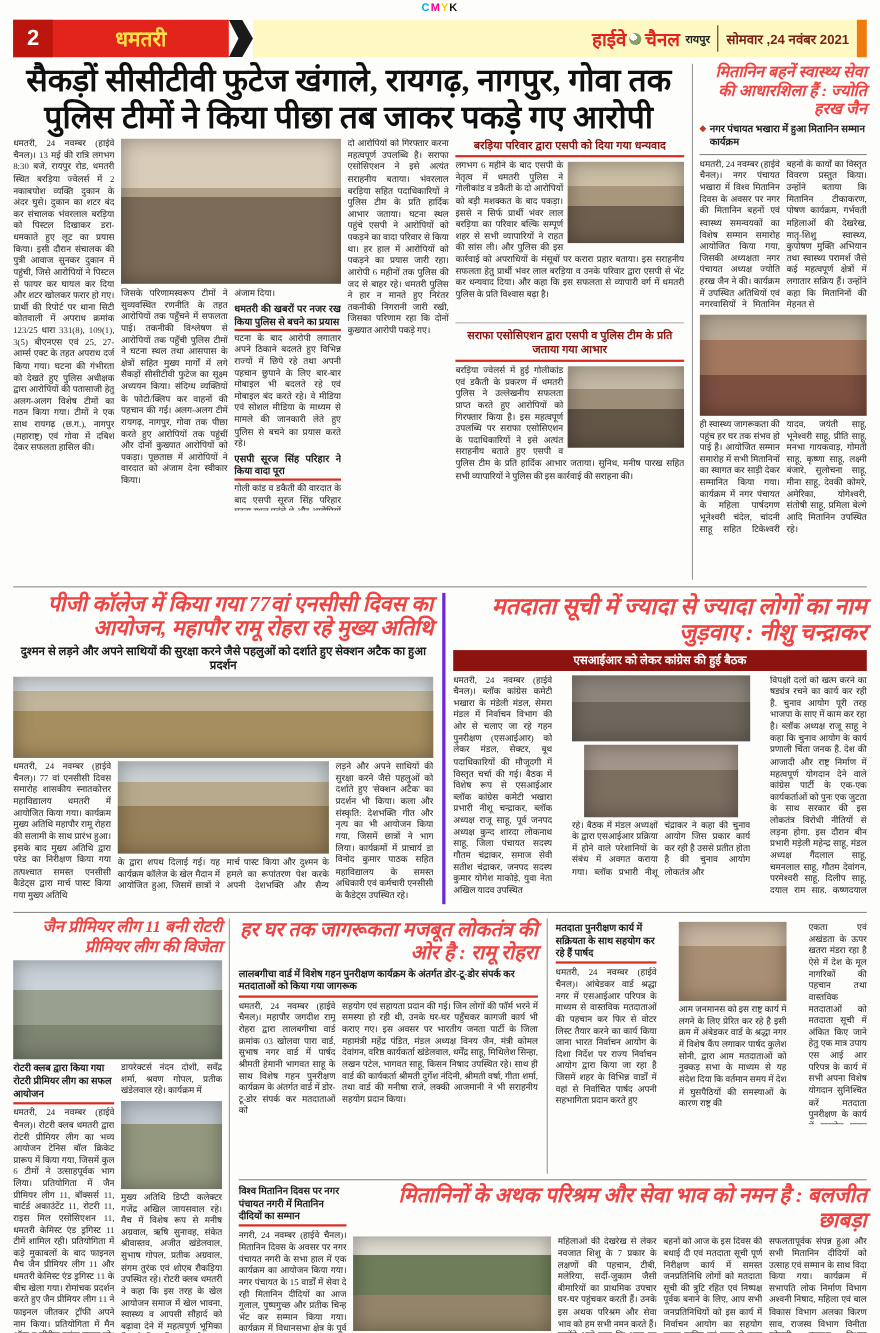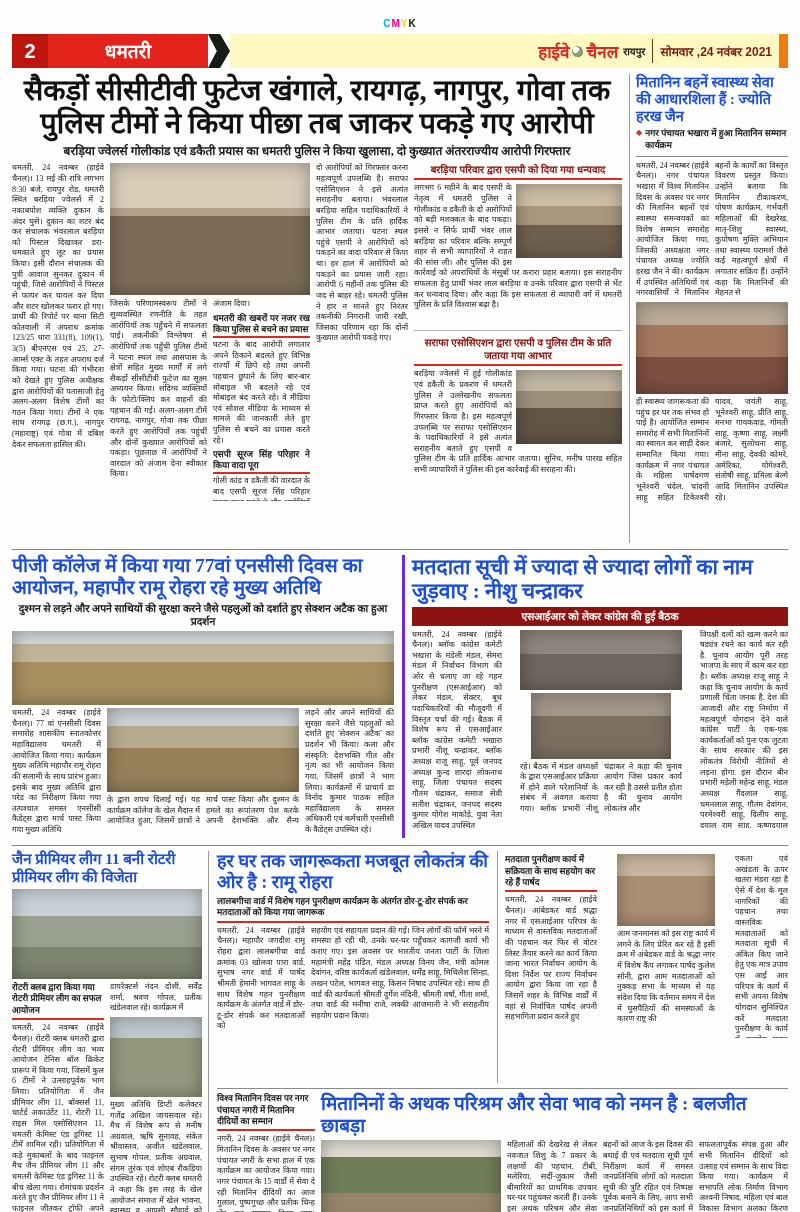--- a/index.html
+++ b/index.html
@@ -1,44 +1,44 @@
 <!DOCTYPE html>
 <html><head>
 <meta charset="utf-8">
 <style>
   html,body{margin:0;padding:0;background:#e8e8e4;}
   .sheet{width:800px;height:1212px;margin:0 auto;background:#fdfdfb;box-sizing:border-box;
-         padding:16px 12px 0 12px;font-family:"Liberation Serif","DejaVu Serif",serif;color:#1c1c1c;
+         padding:0 12px 0 12px;font-family:"Liberation Serif","DejaVu Serif",serif;color:#1c1c1c;
          overflow:hidden;position:relative;}
   
   .cmyk{text-align:center;font:bold 10px "Liberation Sans","DejaVu Sans",sans-serif;letter-spacing:1px;height:16px;line-height:16px;}
   .cmyk .c{color:#00aeef}.cmyk .m{color:#ec008c}.cmyk .y{color:#f5d000}.cmyk .k{color:#111}
   
   .masthead{height:34px;display:flex;margin:2px 0 6px 0;}
   .mh-left{width:196px;background:#e3241d;display:flex;align-items:stretch;position:relative;}
   .mh-num{width:36px;background:#bc150e;color:#fff;font:bold 20px "Liberation Sans","DejaVu Sans",sans-serif;
           display:flex;align-items:center;justify-content:center;}
-  .mh-sec{flex:1;color:#ffffff;font:bold 19px "Liberation Sans","DejaVu Sans",sans-serif;display:flex;align-items:center;justify-content:center;}
+  .mh-sec{flex:1;color:#fde047;font:bold 19px "Liberation Sans","DejaVu Sans",sans-serif;display:flex;align-items:center;justify-content:center;}
   .mh-arrow{width:22px;background:#1a1a1a;clip-path:polygon(0 0,55% 0,100% 50%,55% 100%,0 100%,40% 50%);}
   .mh-right{flex:1;background:#fef9c3;display:flex;align-items:center;justify-content:flex-end;gap:7px;padding-right:16px;position:relative;}
   .mh-right:after{content:"";position:absolute;right:0;top:0;width:9px;height:100%;background:#ef7a10;}
   .brand{font:bold 17px "Liberation Sans","DejaVu Sans",sans-serif;color:#e3241d;display:flex;align-items:center;gap:3px;}
   .brand .logo{width:11px;height:11px;border-radius:50%;background:radial-gradient(circle at 35% 35%,#fff 0 30%,#8aa06a 31% 70%,#5c734a 71% 100%);display:inline-block;}
   .brand .city{font:bold 10px "Liberation Sans","DejaVu Sans",sans-serif;color:#222;margin-left:2px;}
   .mh-div{width:1px;height:24px;background:#5a3a10;}
   .mh-date{font:bold 12px "Liberation Sans","DejaVu Sans",sans-serif;color:#7a1f14;}
   
   .tc{font-size:8px;line-height:1.33;text-align:justify;overflow:hidden;}
   .subh{font-weight:bold;font-size:8.8px;line-height:1.25;border-bottom:2px solid #d92a1f;padding-bottom:1px;margin:3px 0 2px 0;text-indent:0;}
   .kick{font-weight:bold;font-size:8.8px;line-height:1.3;border-bottom:2px solid #d92a1f;padding-bottom:2px;margin-bottom:3px;text-align:left;}
   .banner{background:#8c1310;color:#fff;font:bold 10.5px "Liberation Sans","DejaVu Sans",sans-serif;text-align:center;padding:2.5px 0;margin:3px 0 4px 0;}
   
   .h-lead{font:bold 29px "Liberation Serif","DejaVu Serif",serif;text-align:center;line-height:1.14;color:#101010;}
   .h-subdeck{font-weight:bold;font-size:12px;text-align:center;margin:4px 0 5px 0;line-height:1.2;}
-  .h2{font-weight:bold;text-align:left;line-height:1.16;color:#1d4ed8;}
+  .h2{font-weight:bold;text-align:right;line-height:1.16;color:#ef4444;font-style:italic;}
   
   .ph{position:relative;overflow:hidden;background:#9a8f80;}
   .ph:after{content:"";position:absolute;inset:0;box-shadow:inset 0 0 18px rgba(0,0,0,.35);}
   .p-shop{background:linear-gradient(180deg,#d8cdb9 0 34%,#b3a28a 34% 40%,#7c6b58 40% 100%),
           radial-gradient(circle at 25% 42%,#35302b 0 7px,transparent 8px);}
   .p-office1,.p-office2{background:linear-gradient(180deg,#cdbfa6 0 30%,#a9977d 30% 55%,#6f5f4e 55% 100%);}
   .p-office2{background:linear-gradient(180deg,#c3b8a4 0 28%,#9d8e79 28% 52%,#615546 52% 100%);}
   .p-women{background:linear-gradient(180deg,#b9aa96 0 25%,#a3785f 25% 60%,#7c4f41 60% 100%);}
   .p-field{background:linear-gradient(180deg,#d3d8da 0 18%,#c0b49a 18% 42%,#a68e5f 42% 100%);}
   .p-parade{background:linear-gradient(180deg,#ccd2d5 0 22%,#b7aa8d 22% 48%,#97815a 48% 100%);}
@@ -106,21 +106,20 @@
         <span class="city">रायपुर</span>
       </span>
       <span class="mh-div"></span>
       <span class="mh-date">सोमवार ,24 नवंबर 2021</span>
     </div>
   </div>
 
   <div class="leadrow">
     <div class="lead-main">
       <div class="h-lead">सैकड़ों सीसीटीवी फुटेज खंगाले, रायगढ़, नागपुर, गोवा तक पुलिस टीमों ने किया पीछा तब जाकर पकड़े गए आरोपी</div>
-      <div class="h-subdeck">बरड़िया ज्वेलर्स गोलीकांड एवं डकैती प्रयास का धमतरी पुलिस ने किया खुलासा, दो कुख्यात अंतरराज्यीय आरोपी गिरफ्तार</div>
       <div class="lead-body">
         <div class="tc" style="width:92px;height:340px;">धमतरी, 24 नवम्बर (हाईवे चैनल)। 13 मई की रात्रि लगभग 8:30 बजे, रायपुर रोड, धमतरी स्थित बरड़िया ज्वेलर्स में 2 नकाबपोश व्यक्ति दुकान के अंदर घुसे। दुकान का शटर बंद कर संचालक भंवरलाल बरड़िया को पिस्टल दिखाकर डरा-धमकाते हुए लूट का प्रयास किया। इसी दौरान संचालक की पुत्री आवाज सुनकर दुकान में पहुंची, जिसे आरोपियों ने पिस्टल से फायर कर घायल कर दिया और शटर खोलकर फरार हो गए। प्रार्थी की रिपोर्ट पर थाना सिटी कोतवाली में अपराध क्रमांक 123/25 धारा 331(8), 109(1), 3(5) बीएनएस एवं 25, 27-आर्म्स एक्ट के तहत अपराध दर्ज किया गया। घटना की गंभीरता को देखते हुए पुलिस अधीक्षक द्वारा आरोपियों की पतासाजी हेतु अलग-अलग विशेष टीमों का गठन किया गया। टीमों ने एक साथ रायगढ़ (छ.ग.), नागपुर (महाराष्ट्र) एवं गोवा में दबिश देकर सफलता हासिल की।</div>
         <div style="width:200px;">
           <div class="ph p-shop" style="width:200px;height:132px;"></div>
           <div class="twocol" style="margin-top:4px;">
             <div class="tc" style="width:97px;height:202px;">जिसके परिणामस्वरूप टीमों ने सुव्यवस्थित रणनीति के तहत आरोपियों तक पहुँचने में सफलता पाई। तकनीकी विश्लेषण से आरोपियों तक पहुँची पुलिस टीमों ने घटना स्थल तथा आसपास के क्षेत्रों सहित मुख्य मार्गों में लगे सैकड़ों सीसीटीवी फुटेज का सूक्ष्म अध्ययन किया। संदिग्ध व्यक्तियों के फोटो/क्लिप कर वाहनों की पहचान की गई। अलग-अलग टीमें रायगढ़, नागपुर, गोवा तक पीछा करते हुए आरोपियों तक पहुंचीं और दोनों कुख्यात आरोपियों को पकड़ा। पूछताछ में आरोपियों ने वारदात को अंजाम देना स्वीकार किया।</div>
             <div class="tc" style="width:97px;height:202px;">
               <span>अंजाम दिया।</span>
               <div class="subh">धमतरी की खबरों पर नजर रख किया पुलिस से बचने का प्रयास</div>
               <span>घटना के बाद आरोपी लगातार अपने ठिकाने बदलते हुए विभिन्न राज्यों में छिपे रहे तथा अपनी पहचान छुपाने के लिए बार-बार मोबाइल भी बदलते रहे एवं मोबाइल बंद करते रहे। वे मीडिया एवं सोशल मीडिया के माध्यम से मामले की जानकारी लेते हुए पुलिस से बचने का प्रयास करते रहे।</span>

